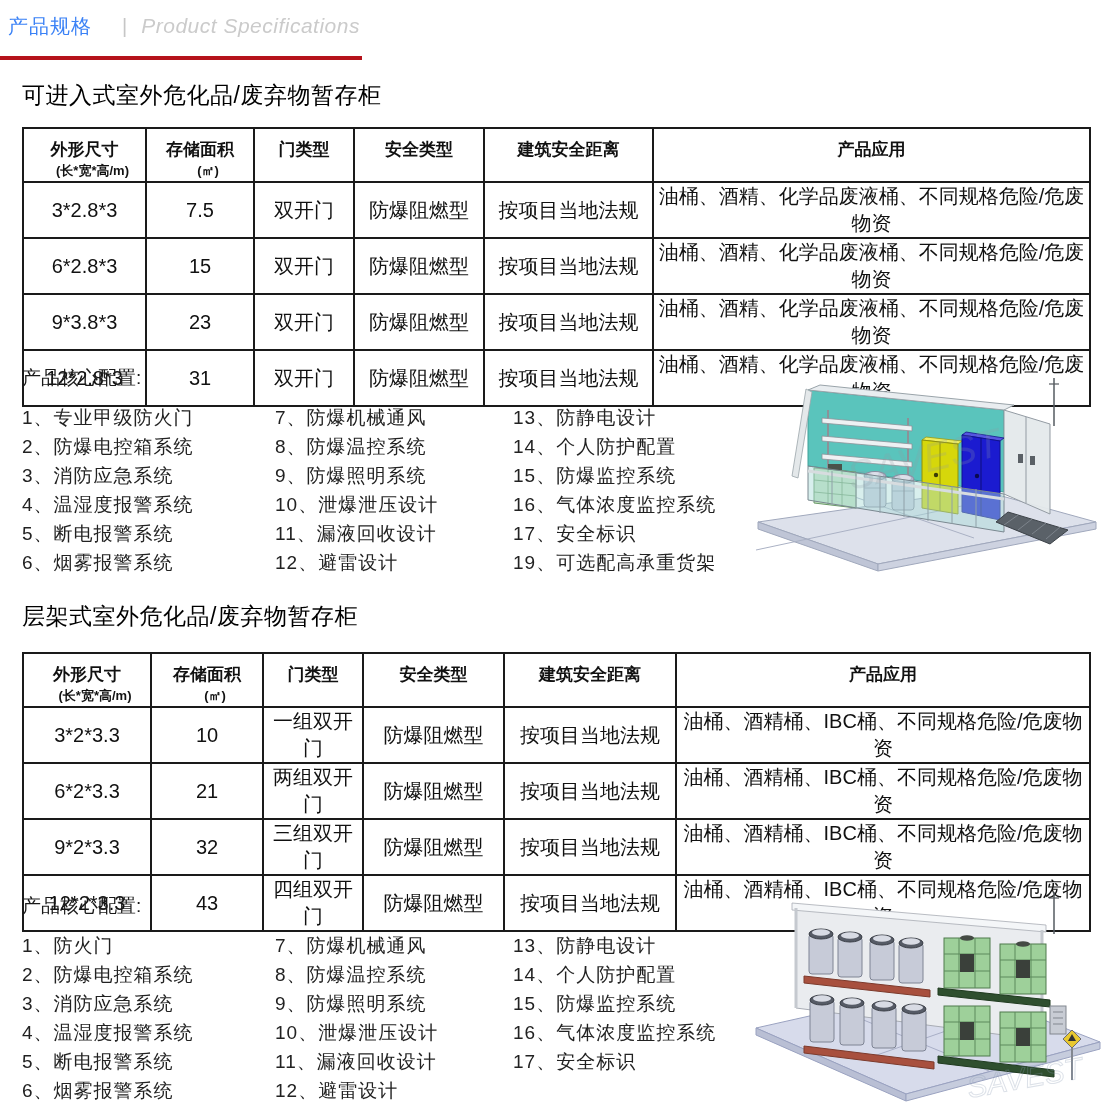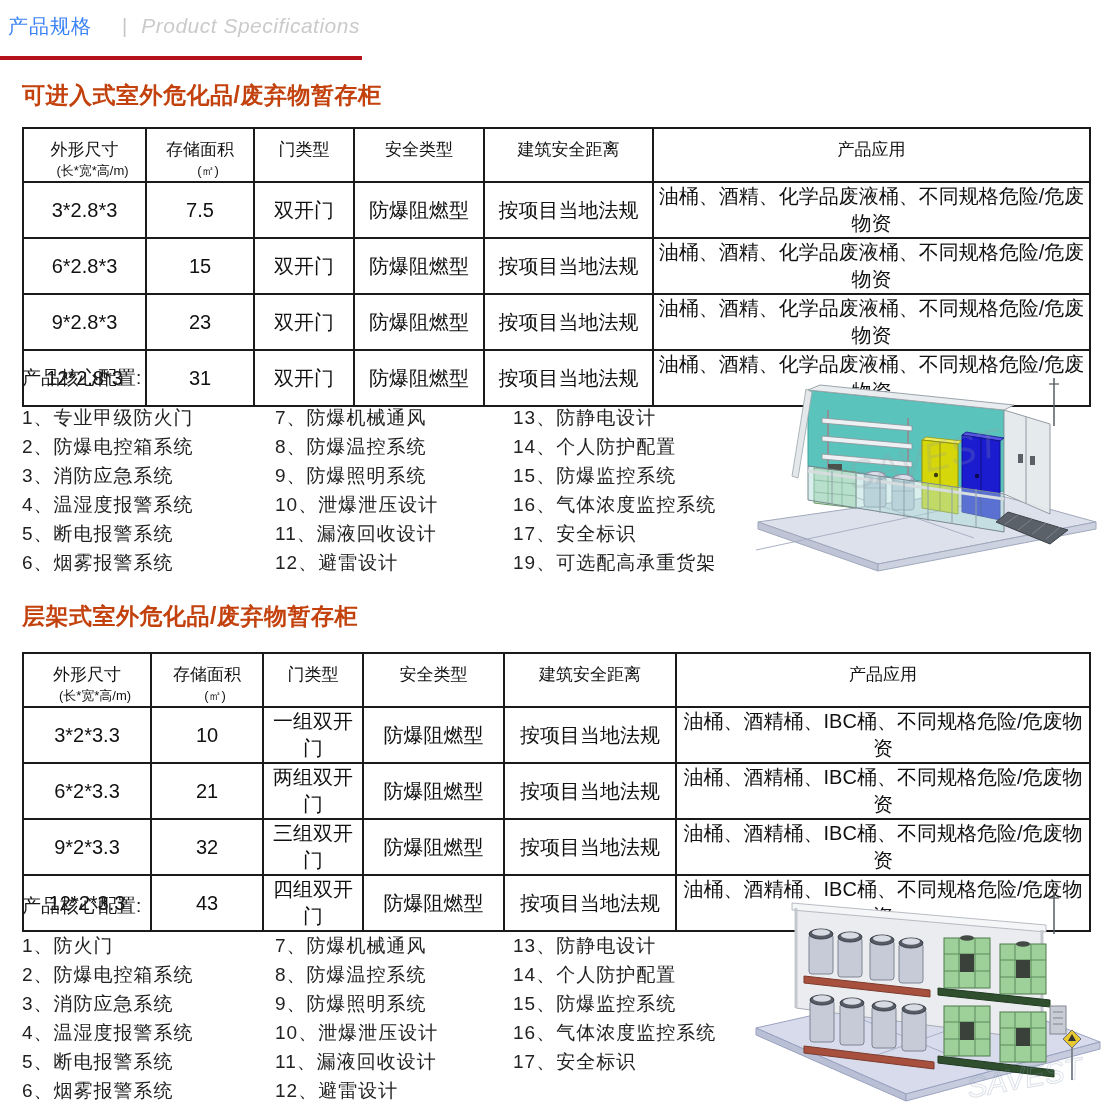--- a/index.html
+++ b/index.html
@@ -11,30 +11,30 @@
   .abs { position:absolute; }
 
   
   .page-header { left:8px; top:13px; display:flex; align-items:baseline; }
   .title-zh { font-size:20px; font-weight:normal; color:#3b82f6; letter-spacing:1px; }
   .title-divider { margin:0 14px 0 30px; color:#c6c6c6; font-size:20px; font-weight:300; }
   .title-en { font-size:21px; color:#cbcbcb; letter-spacing:0.5px;font-style:italic; }
   .red-line { left:0; top:56px; width:362px; height:4px; background:#b5121b; }
 
   
-  .sec-title { font-size:23px; font-weight:bold; color:#c2410c; letter-spacing:0.5px; }
+  .sec-title { font-size:23px; font-weight:normal; color:#000000; letter-spacing:0.5px; }
   #sec1-title { left:22px; top:80px; }
   #sec2-title { left:22px; top:601px; }
 
   
   table { border-collapse:collapse; table-layout:fixed; position:absolute; left:22px; background:#fff; }
   #table1 { top:127px; width:1067px; }
   #table2 { top:652px; width:1067px; }
   th, td { border:2px solid #1a1a1a; text-align:center; padding:0; overflow:hidden; }
-  th { font-weight:normal; vertical-align:top; padding-top:9px; height:43px; font-size:17px; color:#111; }
+  th { font-weight:bold; vertical-align:top; padding-top:9px; height:43px; font-size:17px; color:#111; }
   td { height:38px; font-size:20px; color:#111; }
   .th-sub { font-size:13px; margin-top:1px;padding-left:16px; }
 
   
   .config { left:22px;margin-top:8px; }
   #config1 { top:357px; }
   #config2 { top:885px; }
   .config-title { font-size:19px; color:#1a1a1a; margin-bottom:12px; }
   .config-cols { display:flex; }
   .config-cols ul { list-style:none; margin:0; padding:0; font-size:19px; line-height:29px; color:#222; letter-spacing:1px; }
@@ -95,21 +95,21 @@
       </tr>
       <tr>
         <td>6*2.8*3</td>
         <td>15</td>
         <td>双开门</td>
         <td>防爆阻燃型</td>
         <td>按项目当地法规</td>
         <td>油桶、酒精、化学品废液桶、不同规格危险/危废物资</td>
       </tr>
       <tr>
-        <td>9*2.8*3</td>
+        <td>9*3.8*3</td>
         <td>23</td>
         <td>双开门</td>
         <td>防爆阻燃型</td>
         <td>按项目当地法规</td>
         <td>油桶、酒精、化学品废液桶、不同规格危险/危废物资</td>
       </tr>
       <tr>
         <td>12*2.8*3</td>
         <td>31</td>
         <td>双开门</td>

